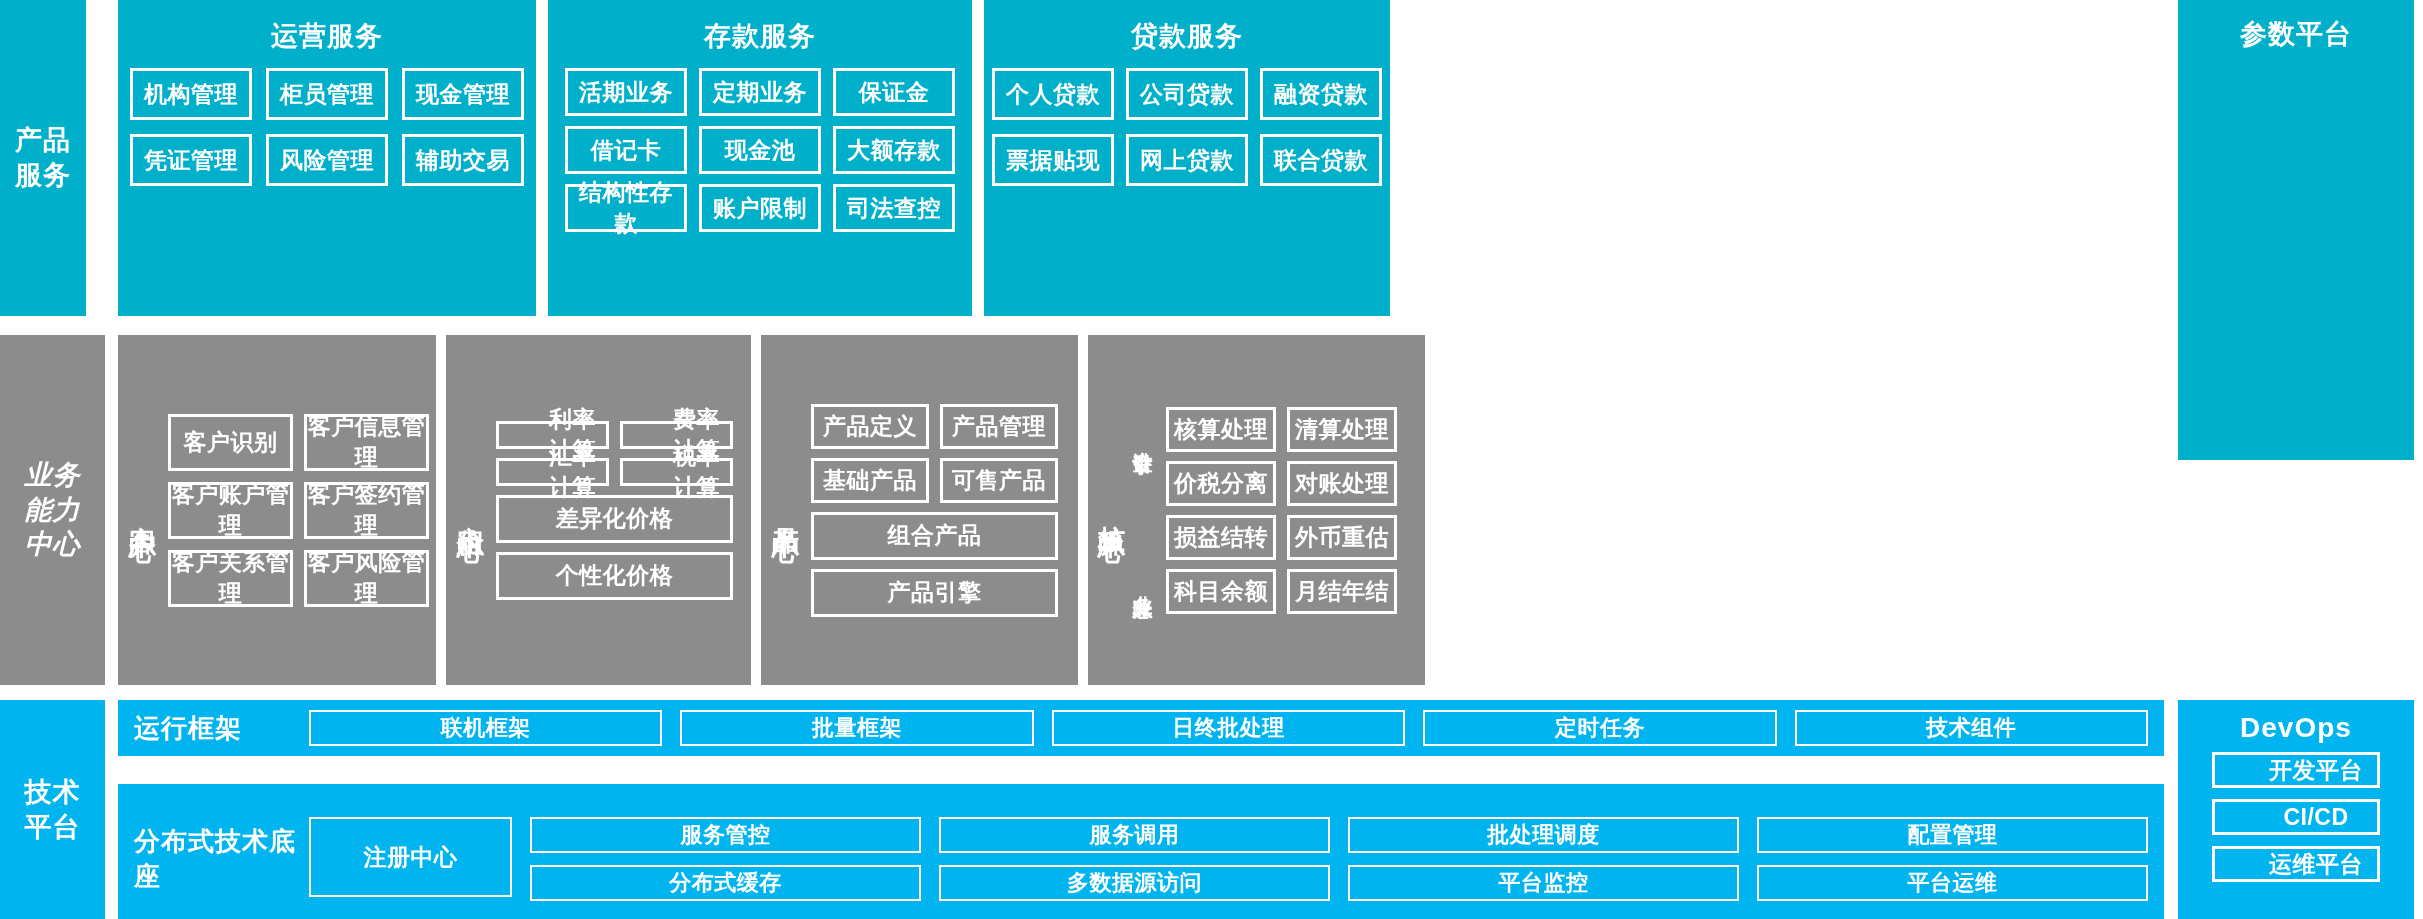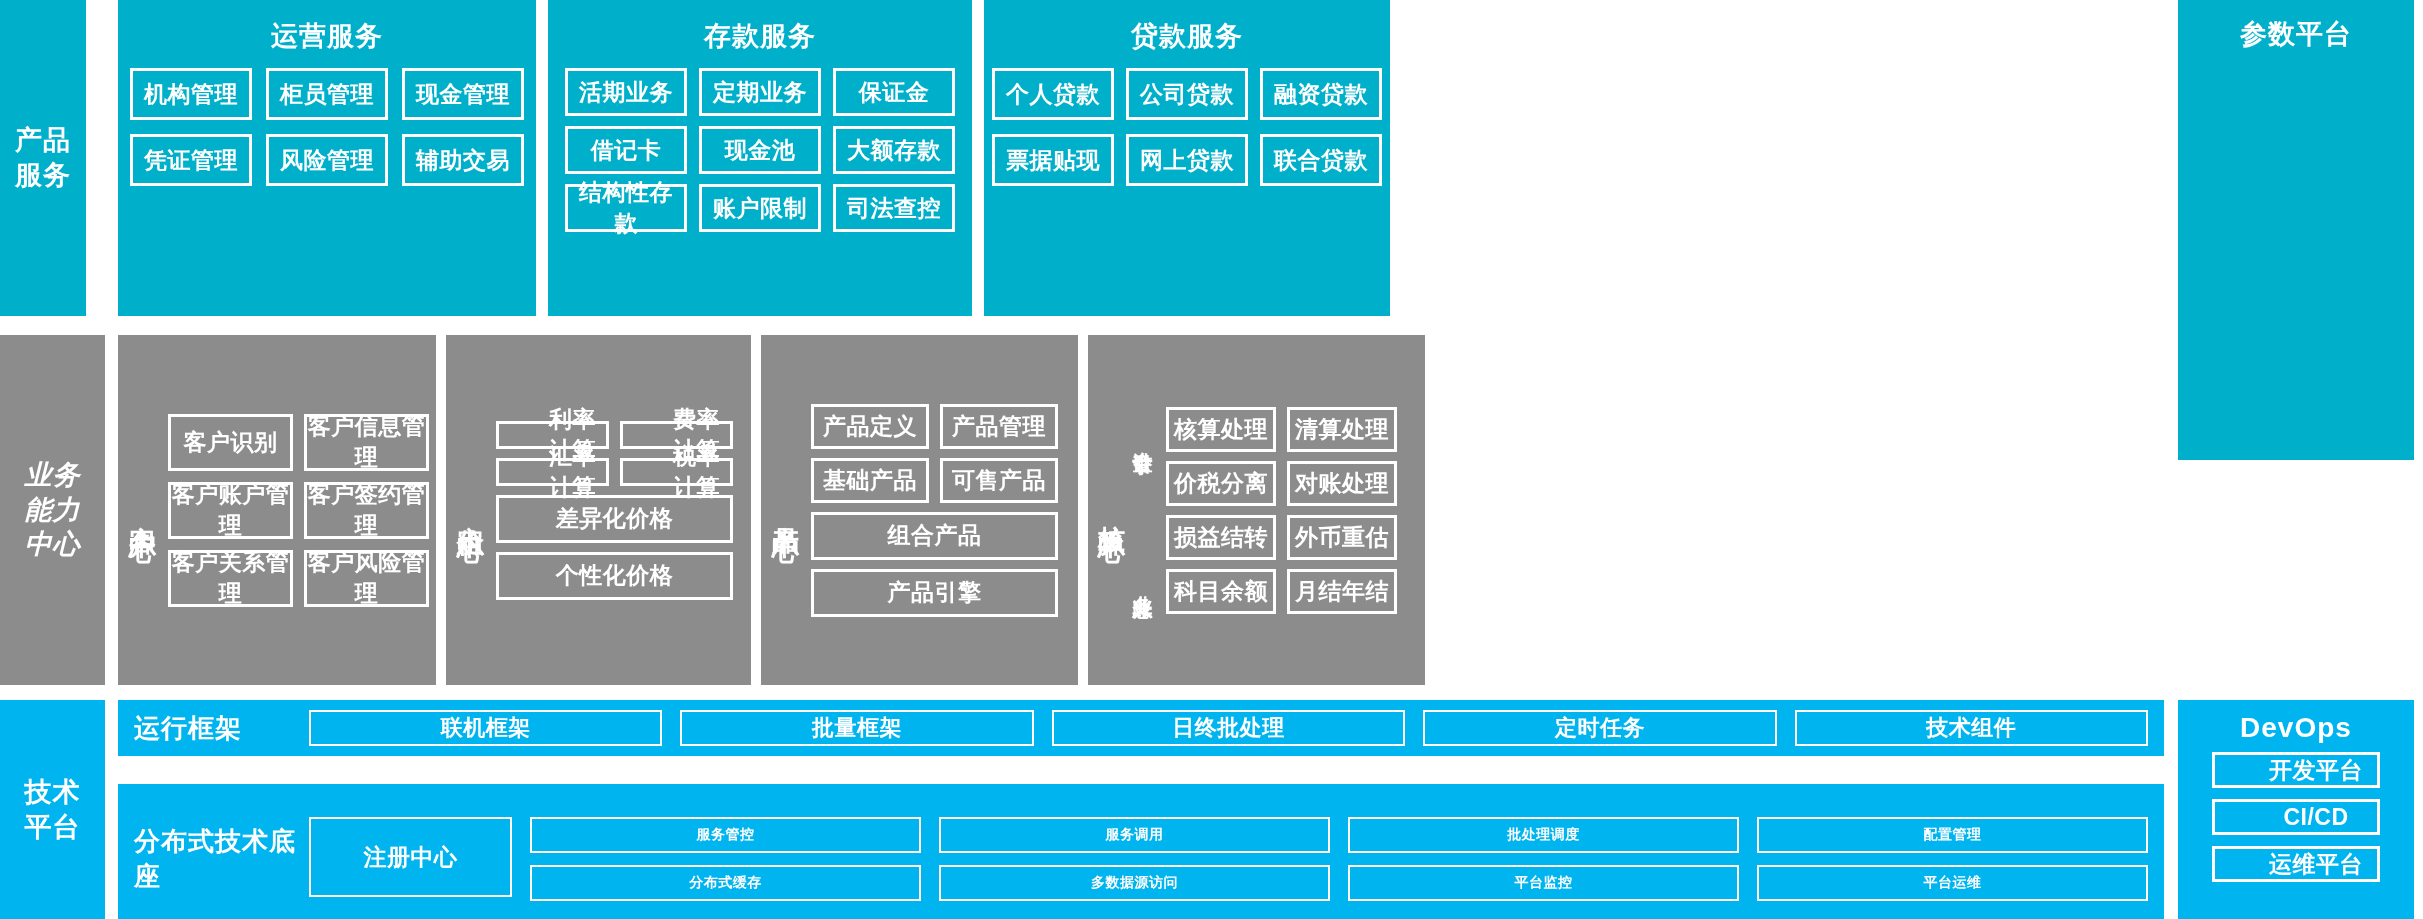--- a/index.html
+++ b/index.html
@@ -57,21 +57,21 @@
     color: #ffffff;
     display: flex;
     align-items: center;
     justify-content: center;
     text-align: center;
     font-size: 23px;
     font-weight: bold;
     box-sizing: border-box;
     letter-spacing: 0.5px;
   }
-  .cell.thin { border-width: 2px; font-size: 14px; }
+  .cell.thin { border-width: 2px; font-size: 22px; }
 
   .vlabel {
     color: #ffffff;
     font-size: 27px;
     font-weight: bold;
     writing-mode: vertical-rl;
     text-orientation: upright;
     display: flex;
     align-items: center;
     justify-content: center;

